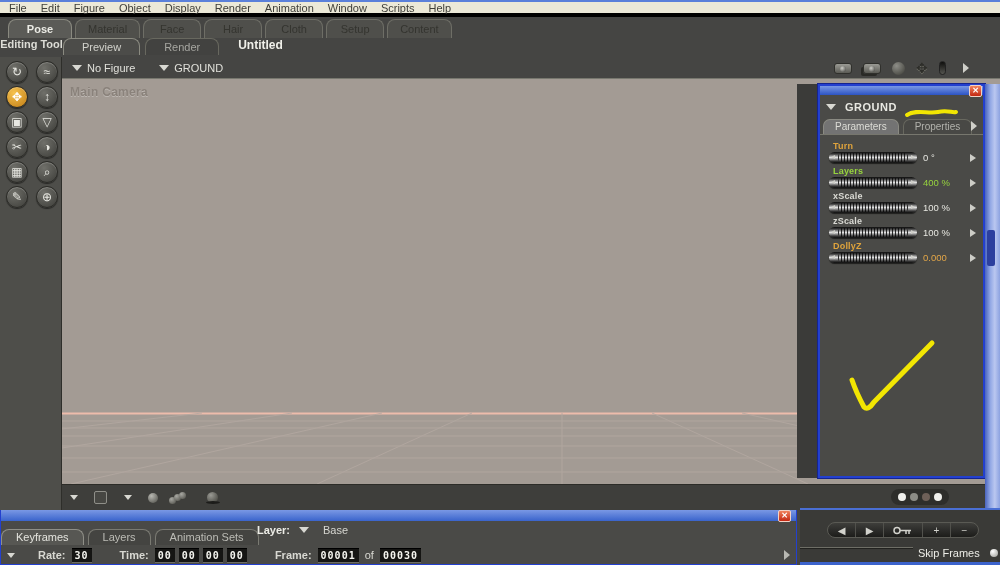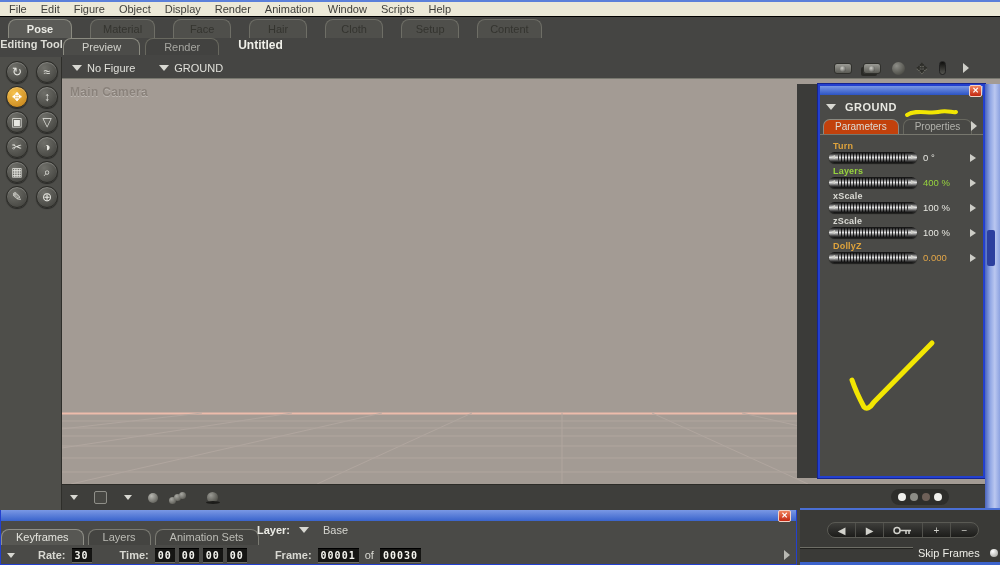--- a/index.html
+++ b/index.html
@@ -3,26 +3,26 @@
 <meta charset="utf-8">
 <style>
   * { margin:0; padding:0; box-sizing:border-box; }
   body { width:1000px; height:565px; overflow:hidden; background:#454543;
          font-family:"Liberation Sans", sans-serif; }
   .app { position:relative; width:1000px; height:565px; background:#454543; overflow:hidden; }
 
   
   .top-line { position:absolute; left:0; top:0; width:1000px; height:2px; background:#5b80da; }
   .menubar { position:absolute; left:0; top:2px; width:1000px; height:15px; background:#ece9d8;
-             display:flex; align-items:center; padding-left:4px; border-bottom:1px solid #000000; }
+             display:flex; align-items:center; padding-left:4px; border-bottom:4px solid #000000; }
   .menubar .mitem { font-size:11px; color:#3f3f3a; padding:0 5px; margin-right:4px; line-height:14px; cursor:default; }
 
   .roomtabs { position:absolute; left:0; top:17px; width:1000px; height:21px; background:#454543;
               display:flex; align-items:flex-end; padding-left:8px; }
-  .rtab { height:19px; min-width:58px; padding:0 12px; margin-right:18px; font-size:11px; line-height:18px;
+  .rtab { height:19px; min-width:58px; padding:0 12px; margin-right:3px; font-size:11px; line-height:18px;
           text-align:center; border:1px solid #6e6e66; border-bottom:none; border-radius:8px 8px 0 0;
           background:#4f4f4b; color:#34342f; }
   .rtab.active { background:#5b5b57; color:#ebebe5; border-color:#8a8a80; min-width:64px; font-weight:bold; }
 
   .docrow { position:absolute; left:0; top:38px; width:1000px; height:19px; background:#454543; display:flex; }
   .editing-label { width:63px; font-size:11px; font-weight:bold; color:#dcdcd6; text-align:center; padding-bottom:3px; }
   .vtab { height:17px; padding:0 18px; margin-right:5px; font-size:11px; line-height:16px; border:1px solid #8a8a80;
           border-bottom:none; border-radius:8px 8px 0 0; background:#4c4c49; color:#d2d2cc; }
   .vtab.render { background:#424240; color:#a6a6a0; border-color:#68685f; }
   .doc-title { font-size:12px; font-weight:bold; color:#f0f0ea; margin-left:14px; padding-bottom:2px; }
@@ -81,21 +81,21 @@
   .palette { position:absolute; left:818px; top:84px; width:167px; height:394px; background:#4a4a47;
              border:2px solid #2340cf; box-shadow:0 0 0 1px #16248e; }
   .pal-titlebar { height:9px; background:linear-gradient(#7a98e4,#2c54c4); position:relative; }
   .closebox { position:absolute; right:1px; top:-1px; width:13px; height:12px; border:1px solid #f2d2c6; border-radius:2px;
               background:linear-gradient(#f0835e,#c42812); color:#fff; font-size:8px; font-weight:bold;
               line-height:10px; text-align:center; cursor:pointer; }
   .pal-head { display:flex; align-items:center; padding:6px 0 4px 6px; position:relative; }
   .pal-title { font-size:11px; font-weight:bold; color:#e8e8e2; letter-spacing:.5px; margin-left:4px; }
   .pal-tabs { display:flex; align-items:flex-end; padding-left:3px; position:relative; height:17px; }
   .ptab { height:15px; padding:0 11px; font-size:10px; line-height:14px; border:1px solid #8a8a82; border-bottom:none;
-          border-radius:7px 7px 0 0; background:#c2410c; color:#dcdcd6; margin-right:4px; }
+          border-radius:7px 7px 0 0; background:#737373; color:#dcdcd6; margin-right:4px; }
   .ptab.inactive { background:#484845; color:#b2b2ac; border-color:#68685f; }
   .pal-tabarrow { position:absolute; right:6px; bottom:3px; }
   .pal-body { border-top:1px solid #77776e; padding:6px 5px 0 7px; position:relative; height:343px; }
   .prow { margin-bottom:3px; }
   .plabel { font-size:9px; font-weight:bold; margin:0 0 1px 6px; letter-spacing:.2px; }
   .c-orange { color:#dfa33c; } .c-green { color:#97d43e; } .c-white { color:#dadad4; }
   .v-orange { color:#e2a648; } .v-green { color:#97d43e; } .v-white { color:#e6e6e0; }
   .pctrl { display:flex; align-items:center; }
   .dial { position:relative; width:88px; height:11px; border-radius:6px; margin-left:2px; cursor:ew-resize;
           background:linear-gradient(180deg,#0c0c0c 0%,#3a3a3a 18%,#e0e0e0 50%,#3a3a3a 82%,#0c0c0c 100%);

